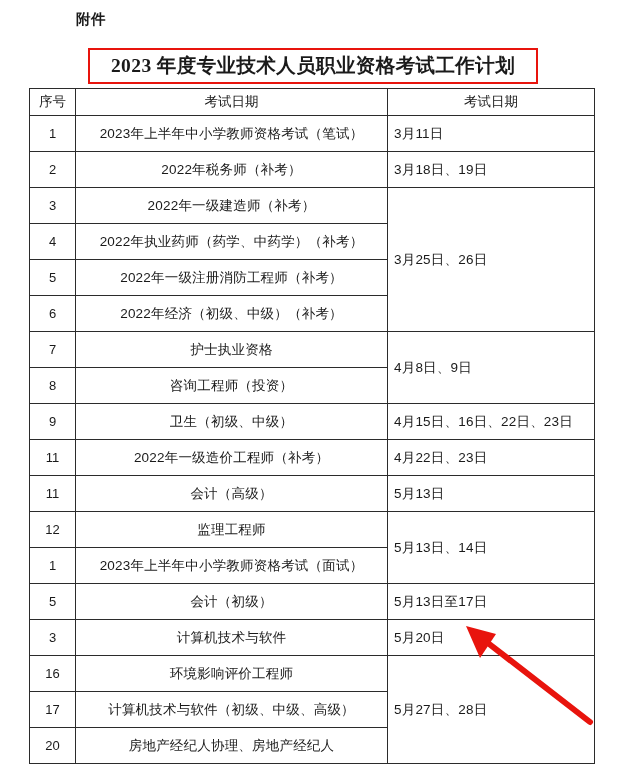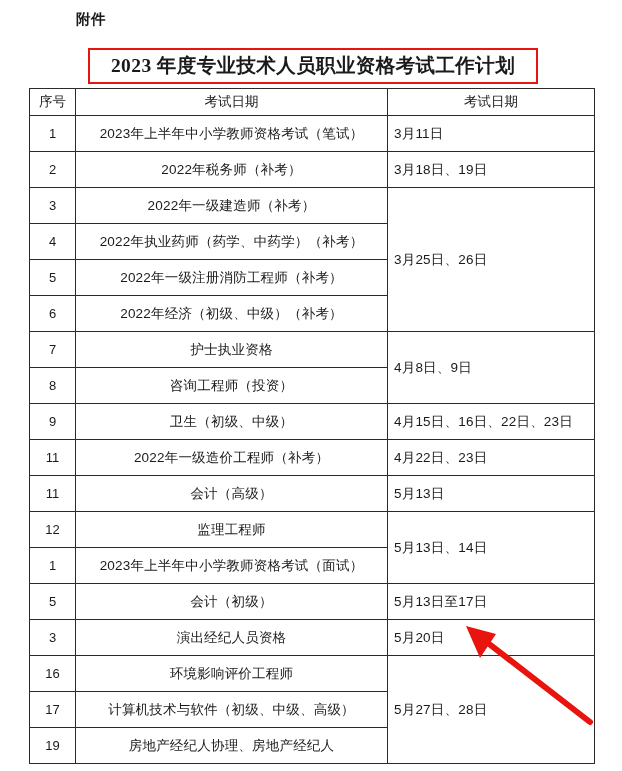--- a/index.html
+++ b/index.html
@@ -197,34 +197,34 @@
           <td class="no">1</td>
           <td class="name">2023年上半年中小学教师资格考试（面试）</td>
         </tr>
         <tr>
           <td class="no">5</td>
           <td class="name">会计（初级）</td>
           <td class="date">5月13日至17日</td>
         </tr>
         <tr>
           <td class="no">3</td>
-          <td class="name">演出经纪人员资格</td>
+          <td class="name">计算机技术与软件</td>
           <td class="date">5月20日</td>
         </tr>
         <tr>
           <td class="no">16</td>
           <td class="name">环境影响评价工程师</td>
           <td class="date" rowspan="3">5月27日、28日</td>
         </tr>
         <tr>
           <td class="no">17</td>
           <td class="name">计算机技术与软件（初级、中级、高级）</td>
         </tr>
         <tr>
-          <td class="no">19</td>
+          <td class="no">20</td>
           <td class="name">房地产经纪人协理、房地产经纪人</td>
         </tr>
       </tbody>
   </table>
 
   <svg class="arrow" viewBox="0 0 160 110">
     <g>
       <path d="M150,104 L44,22" stroke="#e8140d" stroke-width="6" stroke-linecap="round" fill="none"></path>
       <path d="M26,8 L56,16 L40,40 Z" fill="#e8140d"></path>
     </g>

